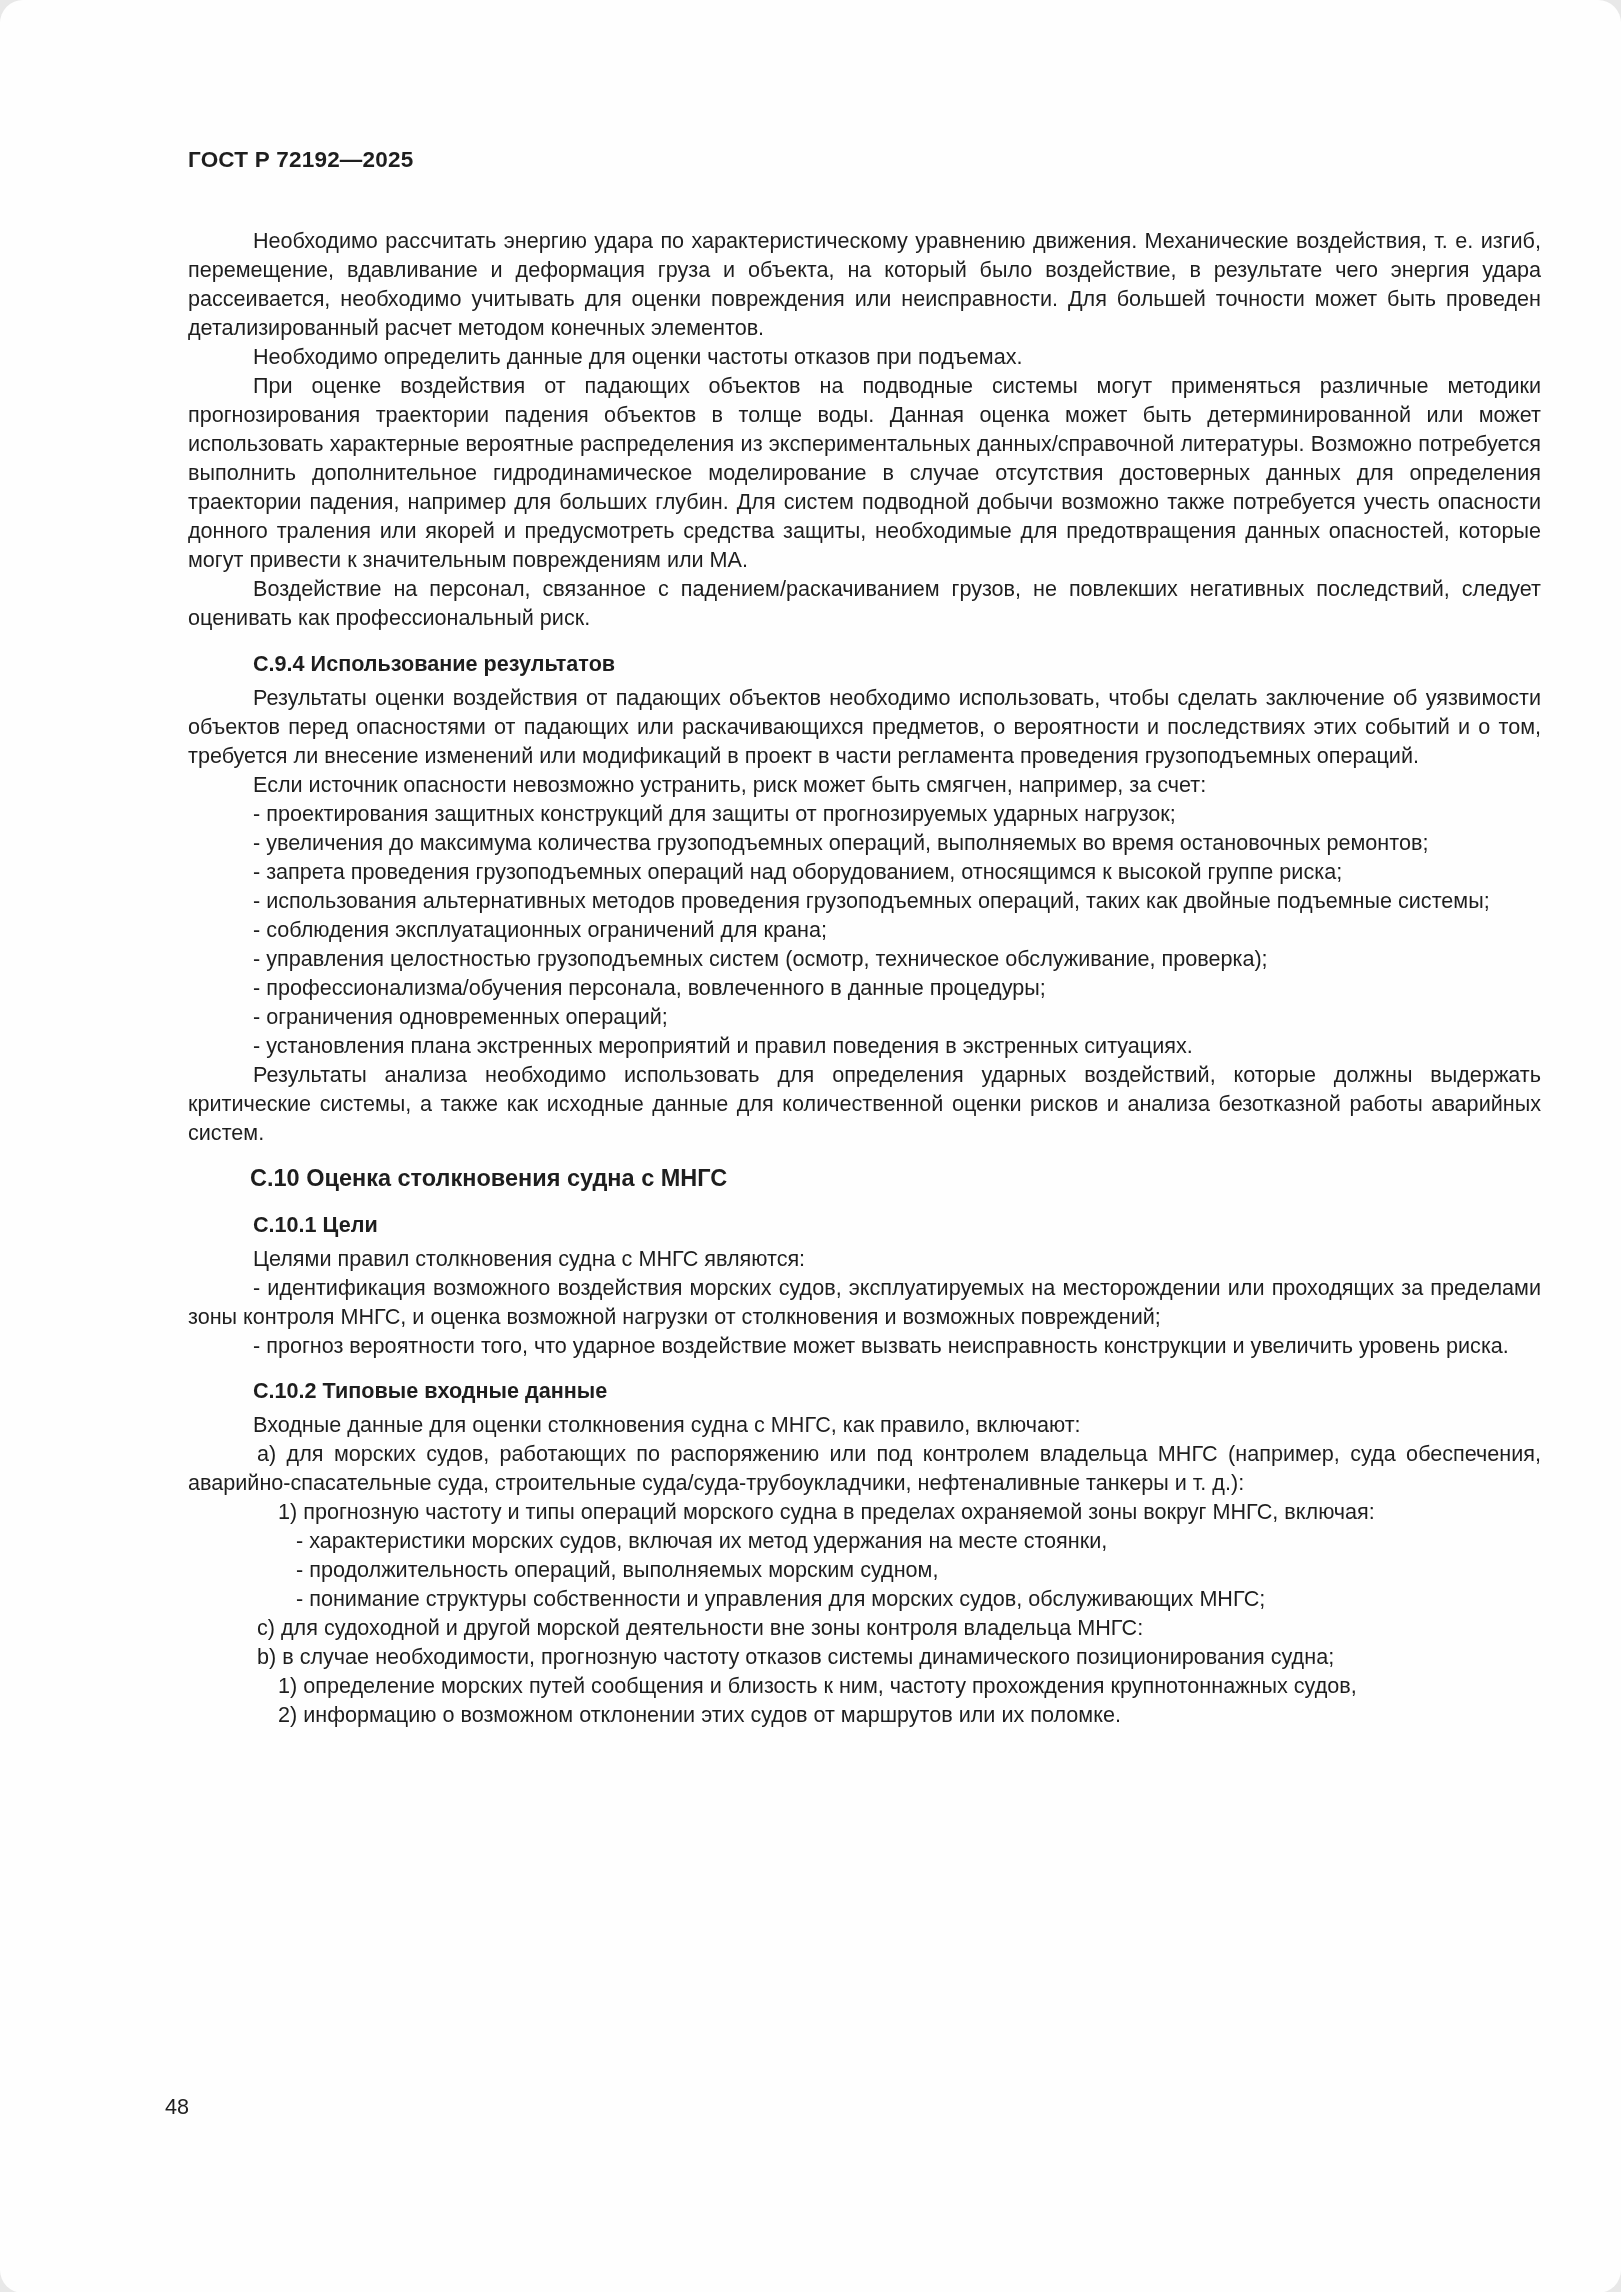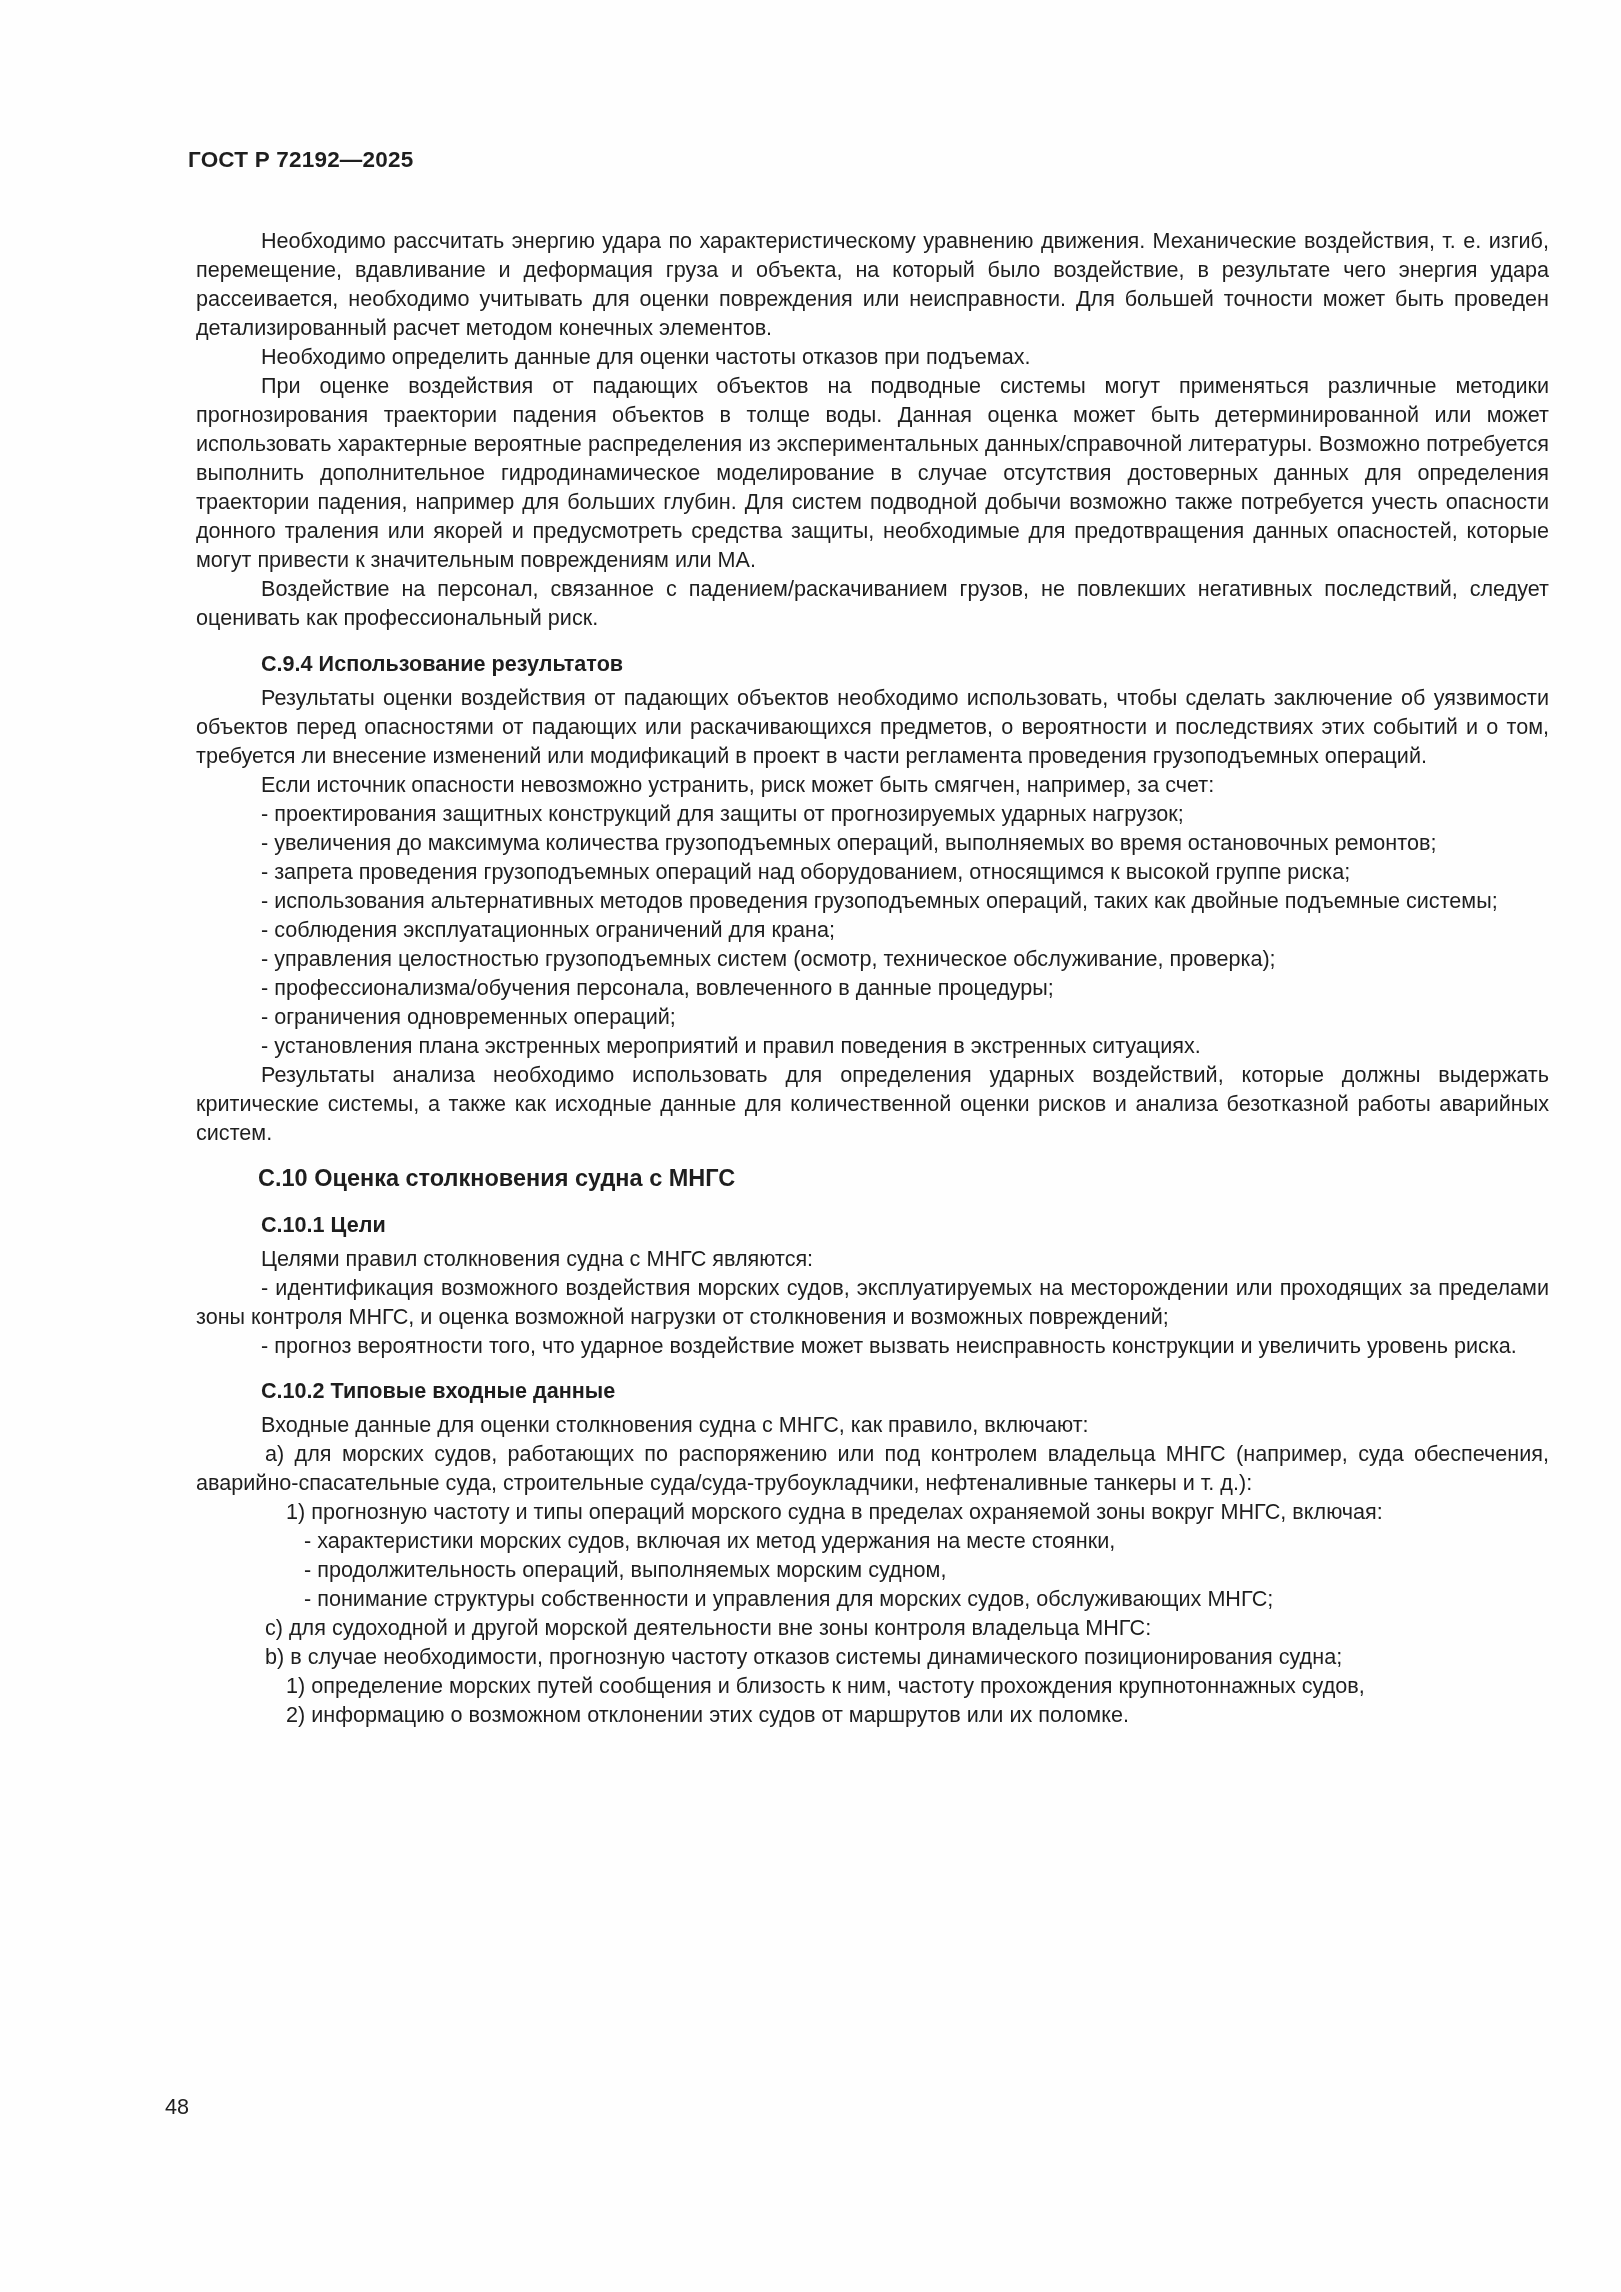--- a/index.html
+++ b/index.html
@@ -10,33 +10,34 @@
   }
   .page {
     position: relative;
     width: 1621px;
     height: 2293px;
     margin: 0 auto;
     background: #fefefe;
     overflow: hidden;
     font-family: "Liberation Sans", "DejaVu Sans", sans-serif;
     color: #1e1e1e;
+    border-radius: 23px;
   }
   .doc-header {
     position: absolute;
     top: 147px;
     left: 188px;
     font-size: 22.5px;
     font-weight: bold;
     letter-spacing: 0.2px;
   }
   .content {
     position: absolute;
     top: 226px;
-    left: 196px;
+    left: 188px;
     width: 1353px;
     font-size: 21.6px;
     line-height: 29px;
     text-align: justify;
   }
   .content p {
     margin: 0;
     padding: 0;
   }
   .block-paragraph   { text-indent: 65px; }

